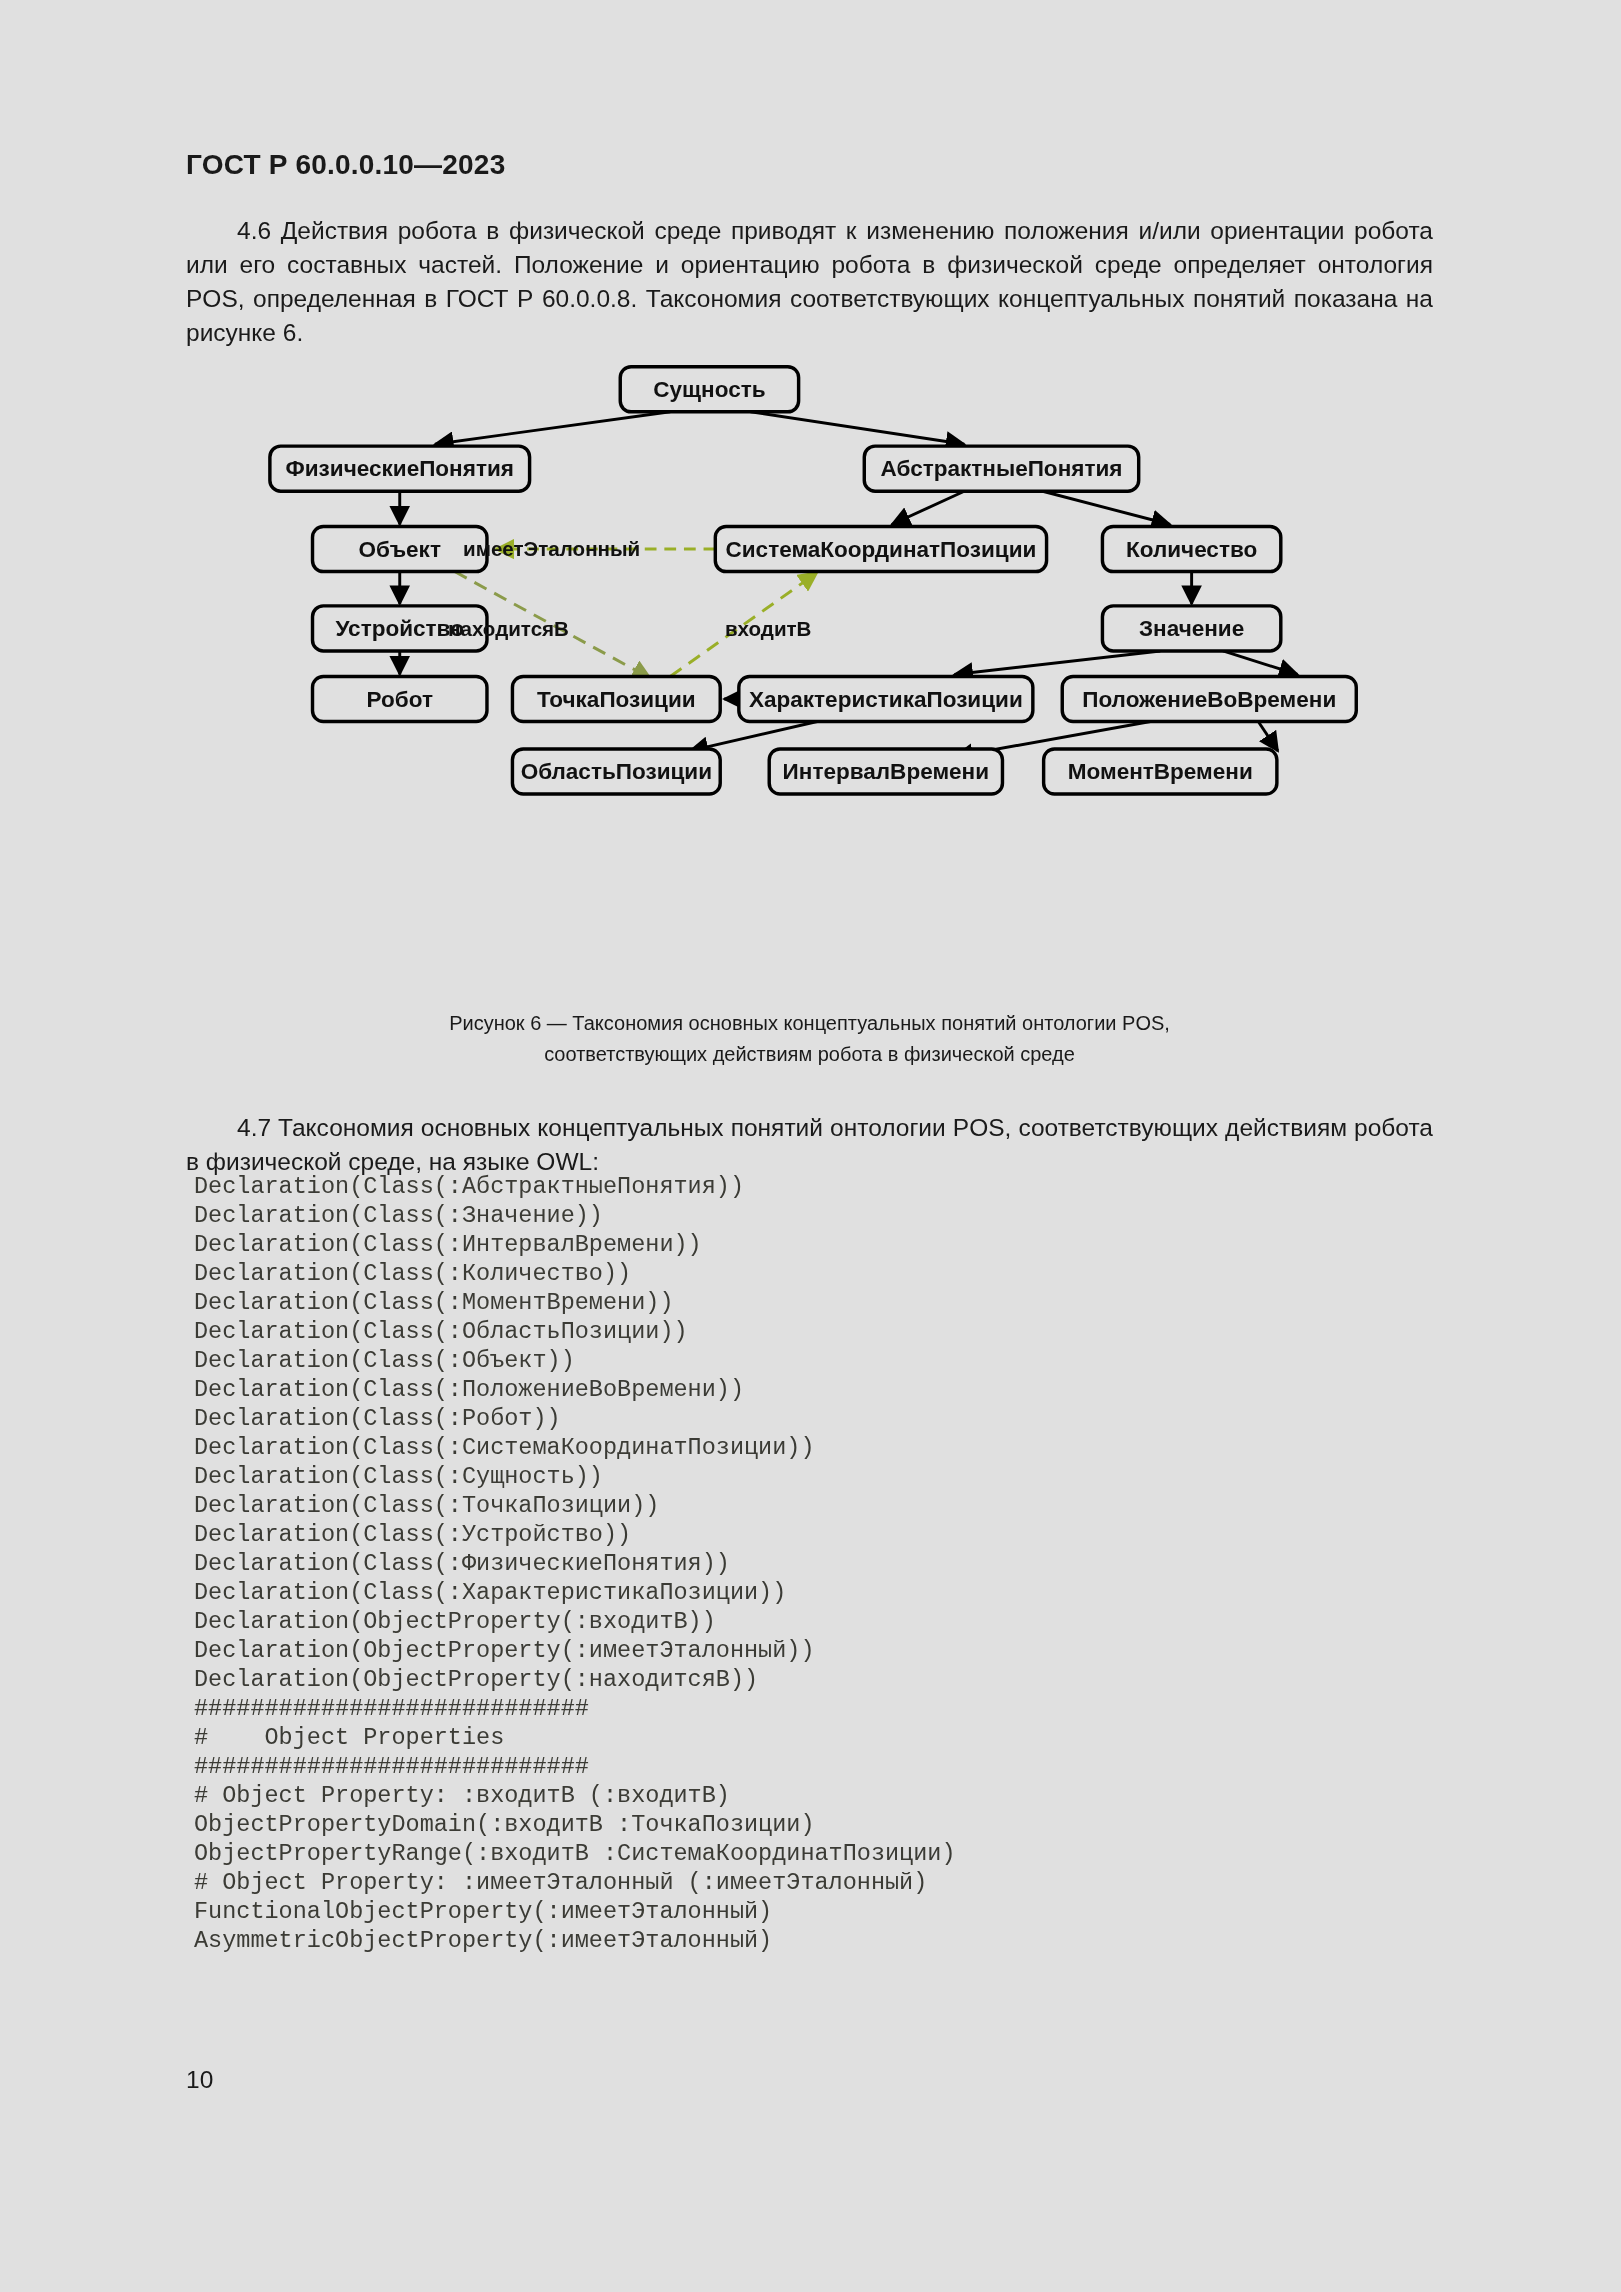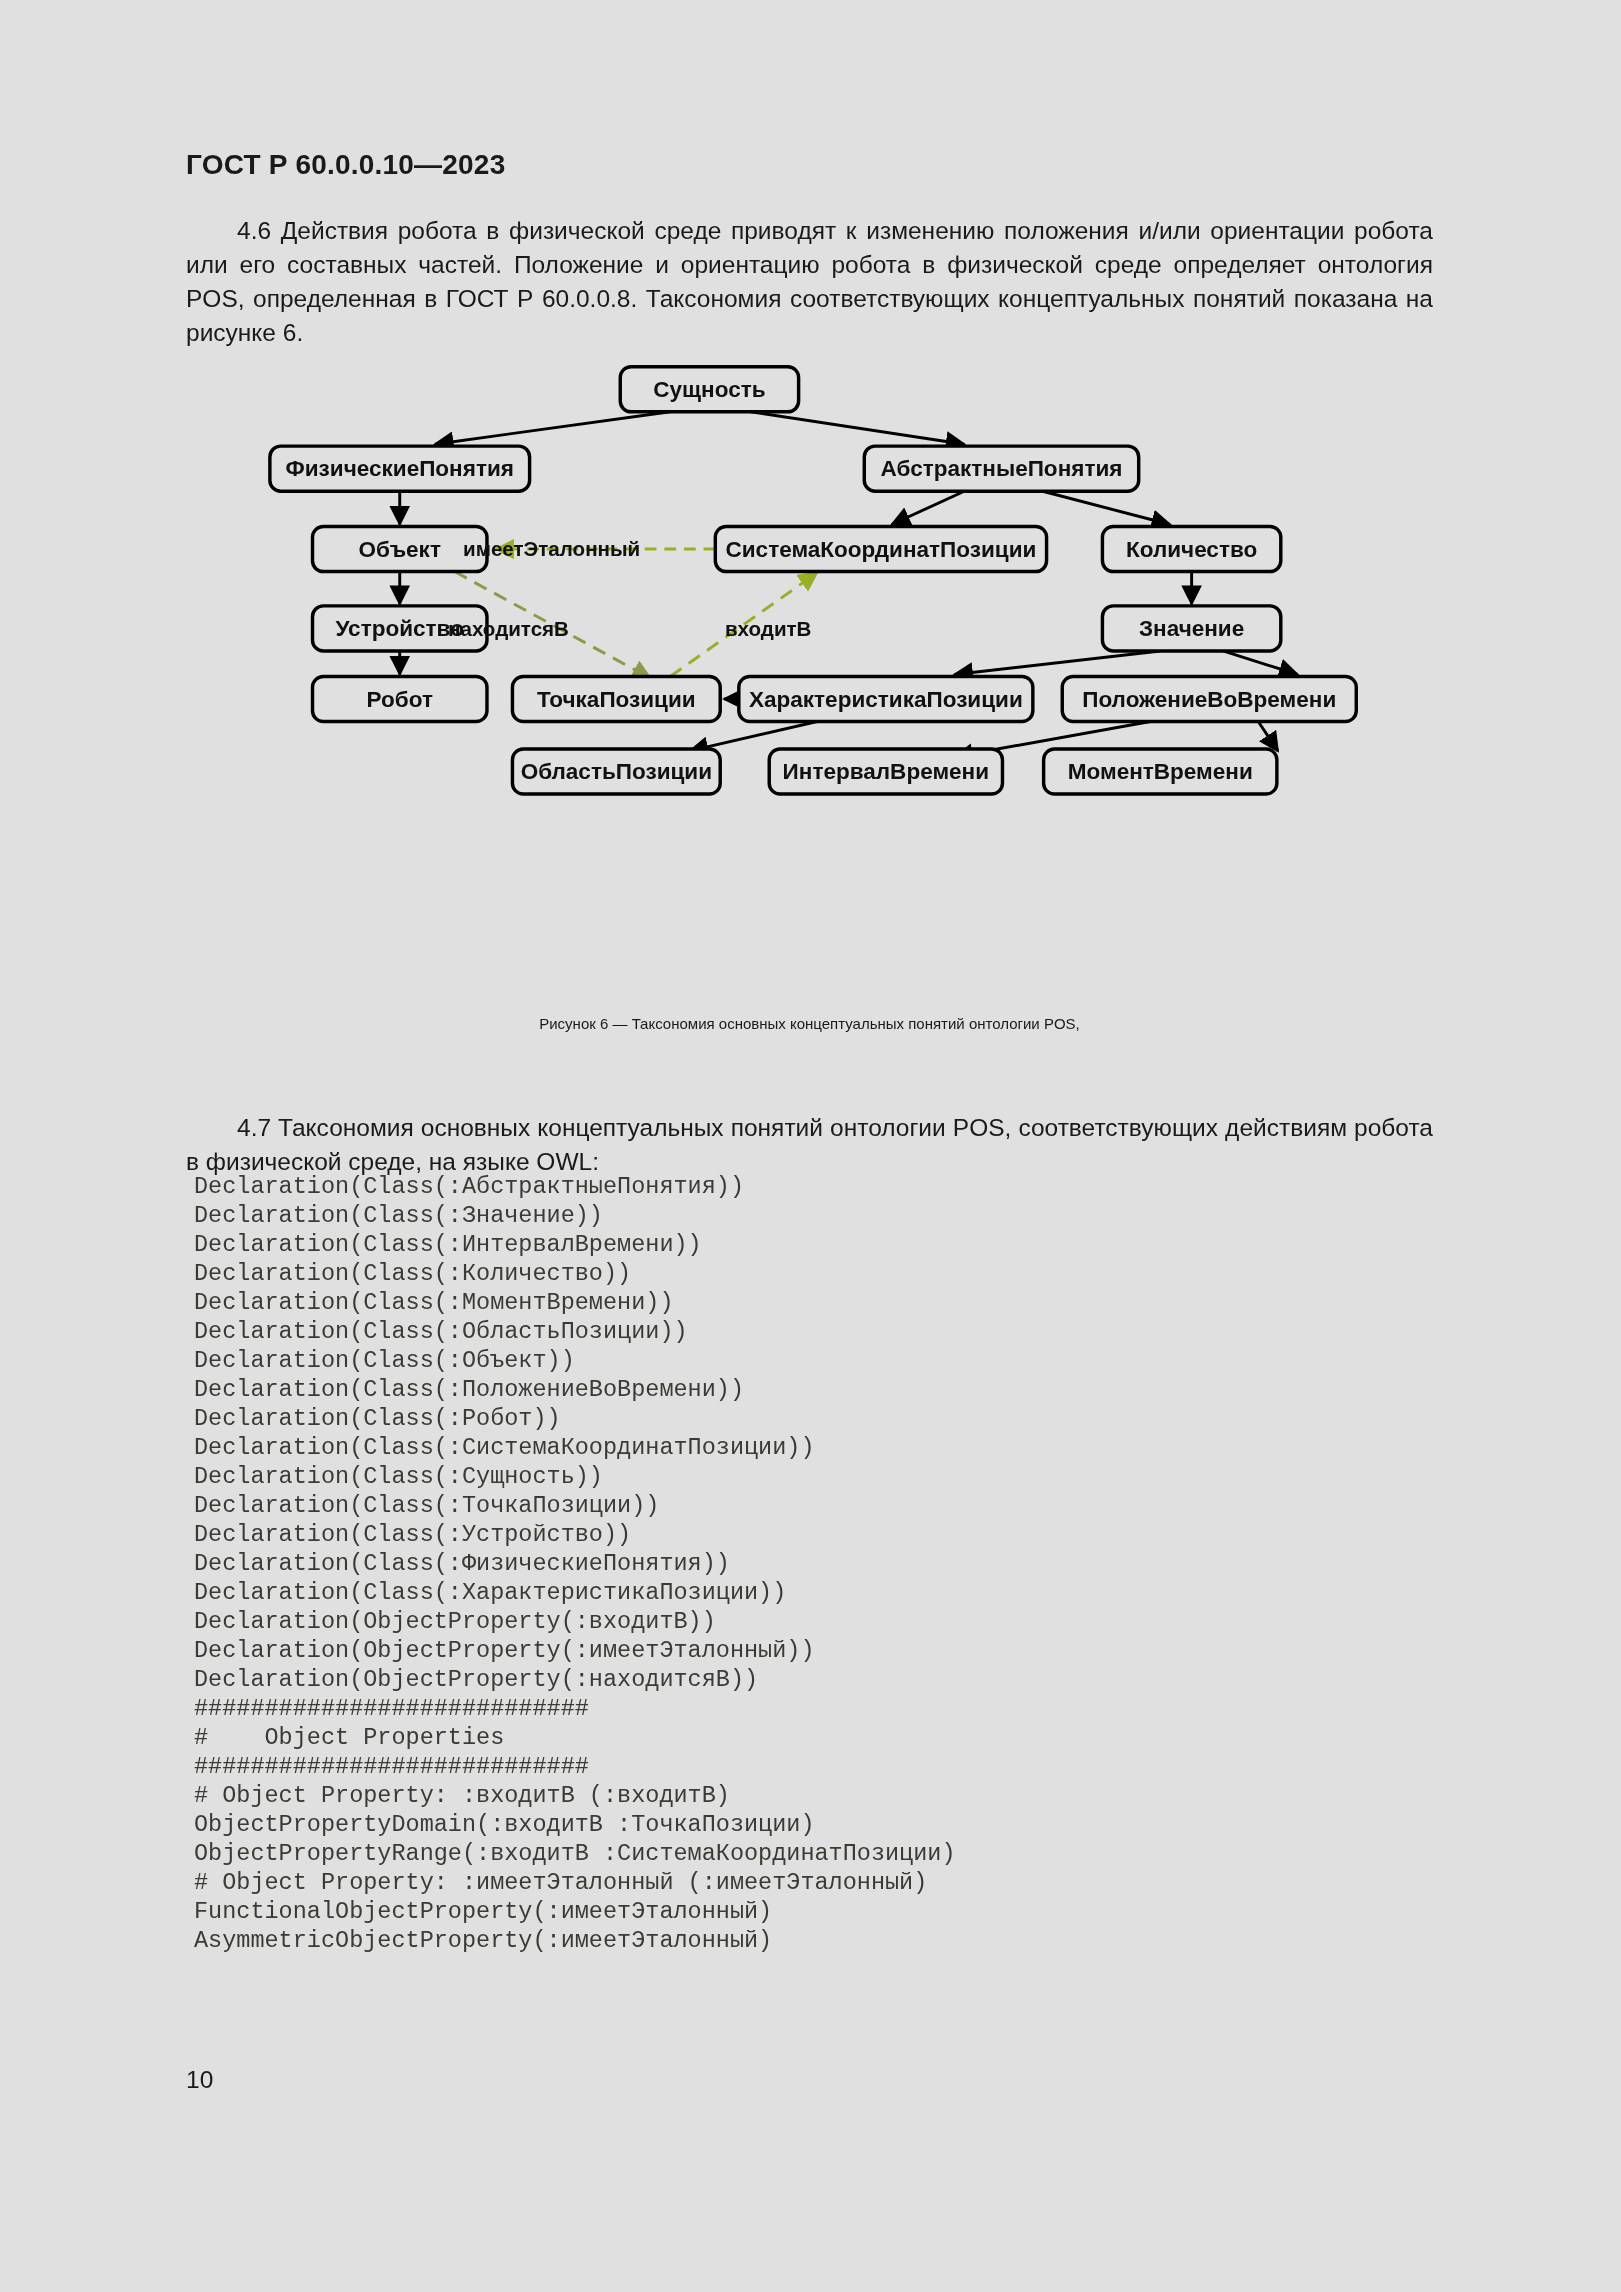--- a/index.html
+++ b/index.html
@@ -27,21 +27,21 @@
   .para.p46 { top:214px; }
   .para.p47 { top:1111px; }
   .para .indent { display:inline-block; width:51px; }
 
   
   .figure { position:absolute; left:0; top:345px; width:1621px; height:647px;padding-left:43px; }
   .figure svg { display:block; }
 
   .caption {
     position:absolute; left:186px; top:1008px; width:1247px;
-    font-size:15px; line-height:31px; text-align:center;
+    font-size:20px; line-height:31px; text-align:center;
   }
 
   
   .code {
     position:absolute; left:186px; top:1172px; width:1294px;
     font-family:"Liberation Mono", "DejaVu Sans Mono", monospace;
     font-size:23.5px; line-height:29px;
     color:#3b3b35;
     white-space:pre;
   }
@@ -163,20 +163,21 @@
       <g id="edge-labels">
           <text x="519" y="215" text-anchor="middle" font-family="&quot;Liberation Sans&quot;, sans-serif" font-size="21" font-weight="bold" fill="#111">имеетЭталонный</text>
           <text x="475" y="297" text-anchor="middle" font-family="&quot;Liberation Sans&quot;, sans-serif" font-size="21" font-weight="bold" fill="#111">находитсяВ</text>
           <text x="740" y="297" text-anchor="middle" font-family="&quot;Liberation Sans&quot;, sans-serif" font-size="21" font-weight="bold" fill="#111">входитВ</text>
         </g>
     </svg>
   </div>
 
   <div class="caption">
     <div>Рисунок 6 — Таксономия основных концептуальных понятий онтологии POS,</div>
+    <div>соответствующих действиям робота в физической среде</div>
   </div>
 
   <div class="para p47"><span class="indent"></span><span>4.7 Таксономия основных концептуальных понятий онтологии POS, соответствующих действиям робота в физической среде, на языке OWL:</span></div>
 
   <div class="code" id="code-block"><span class="ln">Declaration(Class(:АбстрактныеПонятия))</span><span class="ln">Declaration(Class(:Значение))</span><span class="ln">Declaration(Class(:ИнтервалВремени))</span><span class="ln">Declaration(Class(:Количество))</span><span class="ln">Declaration(Class(:МоментВремени))</span><span class="ln">Declaration(Class(:ОбластьПозиции))</span><span class="ln">Declaration(Class(:Объект))</span><span class="ln">Declaration(Class(:ПоложениеВоВремени))</span><span class="ln">Declaration(Class(:Робот))</span><span class="ln">Declaration(Class(:СистемаКоординатПозиции))</span><span class="ln">Declaration(Class(:Сущность))</span><span class="ln">Declaration(Class(:ТочкаПозиции))</span><span class="ln">Declaration(Class(:Устройство))</span><span class="ln">Declaration(Class(:ФизическиеПонятия))</span><span class="ln">Declaration(Class(:ХарактеристикаПозиции))</span><span class="ln">Declaration(ObjectProperty(:входитВ))</span><span class="ln">Declaration(ObjectProperty(:имеетЭталонный))</span><span class="ln">Declaration(ObjectProperty(:находитсяВ))</span><span class="ln">############################</span><span class="ln">#    Object Properties</span><span class="ln">############################</span><span class="ln"># Object Property: :входитВ (:входитВ)</span><span class="ln">ObjectPropertyDomain(:входитВ :ТочкаПозиции)</span><span class="ln">ObjectPropertyRange(:входитВ :СистемаКоординатПозиции)</span><span class="ln"># Object Property: :имеетЭталонный (:имеетЭталонный)</span><span class="ln">FunctionalObjectProperty(:имеетЭталонный)</span><span class="ln">AsymmetricObjectProperty(:имеетЭталонный)</span></div>
 
   <div class="page-number">10</div>
 
 </div>
 

